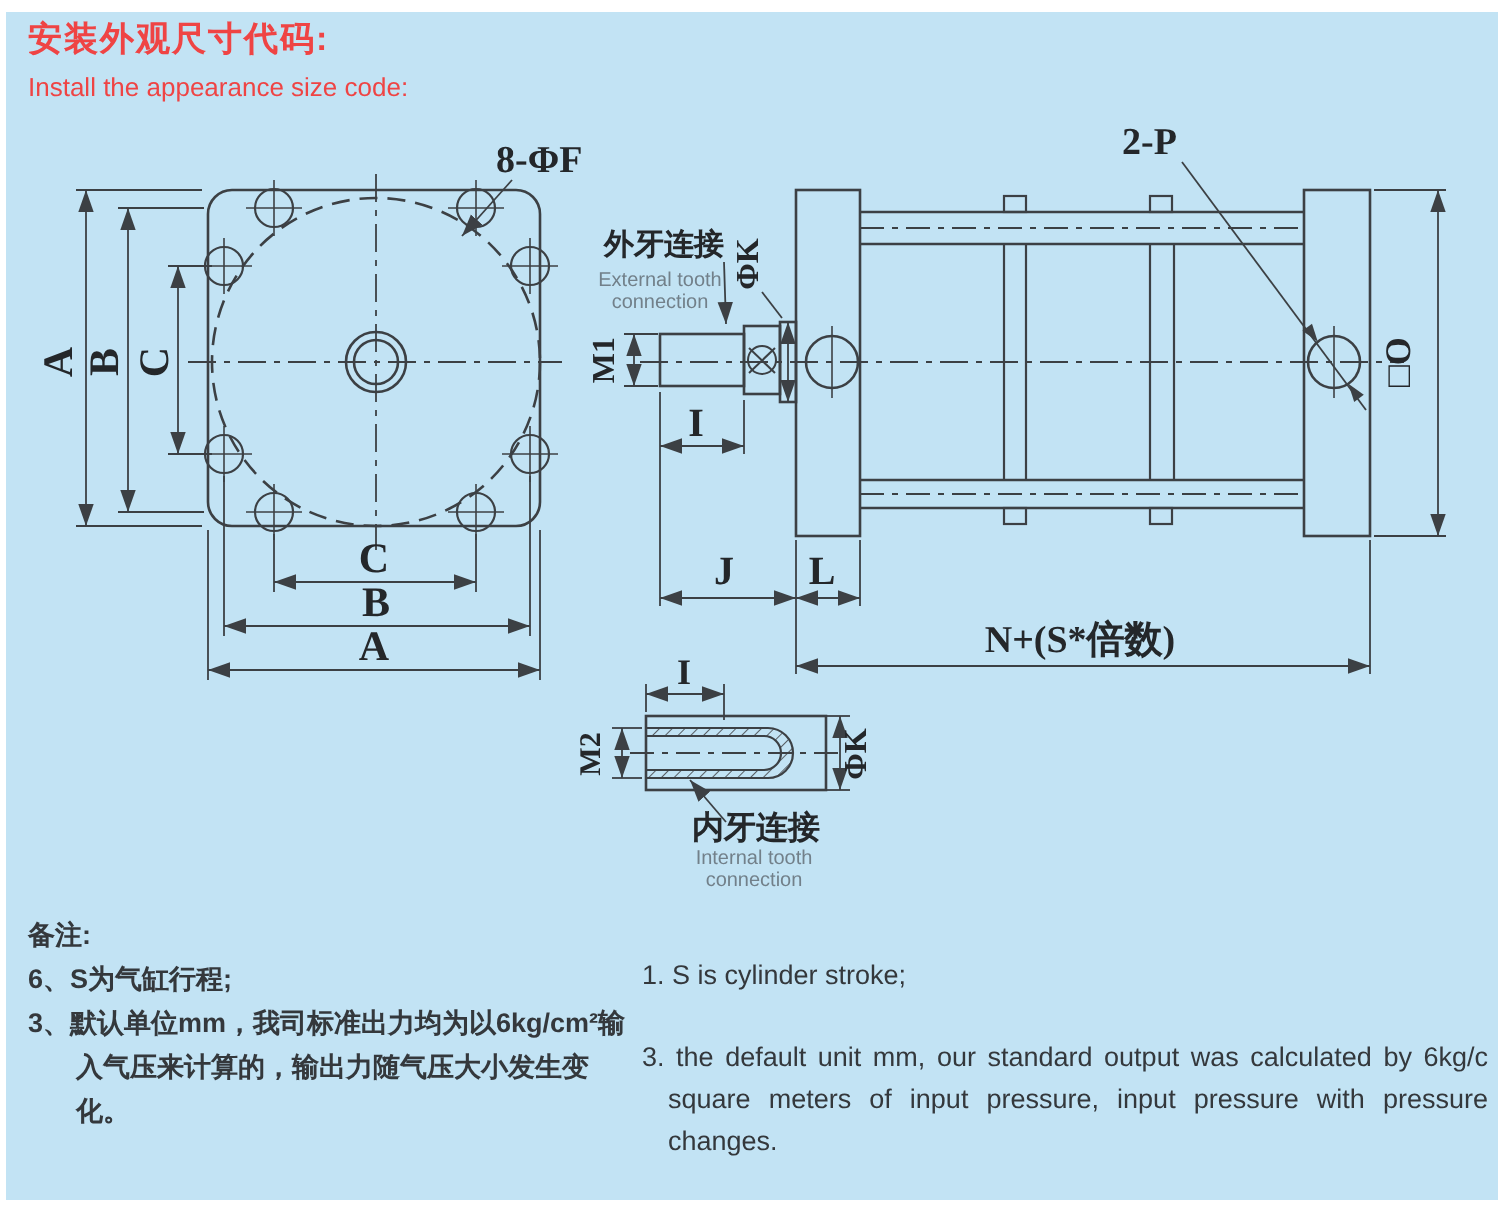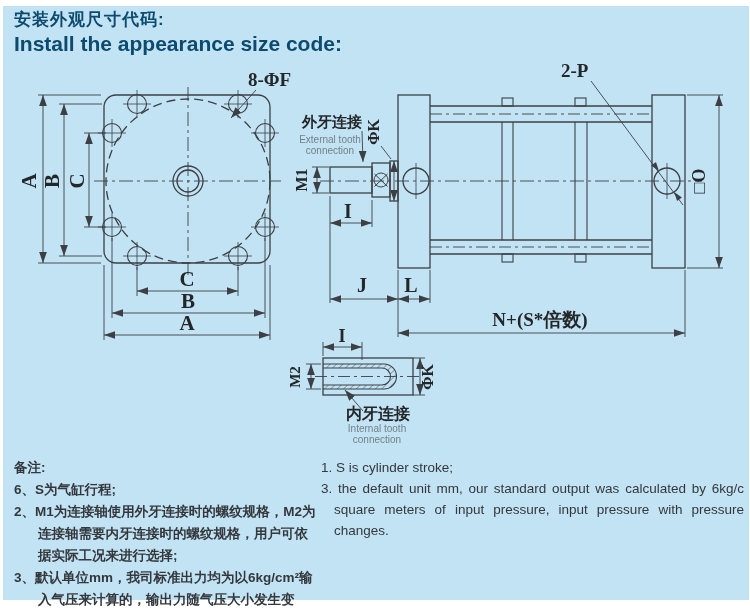--- a/index.html
+++ b/index.html
@@ -5,34 +5,34 @@
   html,body{margin:0;padding:0;}
   body{
     width:750px;height:614px;background:#ffffff;position:relative;
     font-family:"Liberation Sans","DejaVu Sans",sans-serif;overflow:hidden;
   }
   .panel{
     position:absolute;left:3px;top:6px;width:746px;height:594px;
     background:#c2e3f4;
   }
   .layer{position:absolute;left:0;top:0;width:750px;height:614px;}
-  .title-block{position:absolute;left:14px;top:8px;color:#0c4a6e;}
+  .title-block{position:absolute;left:14px;top:8px;color:#ef4444;}
   .title-zh{font-size:17px;font-weight:600;letter-spacing:1px;line-height:24px;}
-  .title-en{font-size:21px;font-weight:700;line-height:24px;}
+  .title-en{font-size:13px;font-weight:400;line-height:24px;}
   .notes-zh{
     position:absolute;left:14px;top:457px;width:302px;
     font-size:13.5px;line-height:22px;color:#34383c;font-weight:600;
   }
   .notes-en{
     position:absolute;left:321px;top:457px;width:423px;
     font-size:13.5px;line-height:21px;color:#34383c;font-weight:500;
     text-align:justify;
   }
   .notes-zh .note-item{padding-left:24px;text-indent:-24px;}
-  .notes-en .note-item{padding-left:13px;text-indent:-13px;}
+  .notes-en .note-item{padding-left:13px;text-indent:-13px;margin-top:20px;}
   svg{display:block;}
   svg text{fill:#24272a;}
   .cad{font-family:"Liberation Serif","DejaVu Serif",serif;font-weight:700;}
   .zh-label{font-family:"DejaVu Sans",sans-serif;font-weight:700;}
   .muted{fill:#72808a;font-family:"Liberation Sans",sans-serif;font-weight:400;}
 </style>
 </head>
 <body>
 
 <div class="panel"></div>
@@ -238,20 +238,19 @@
   <text class="cad" x="300" y="377" font-size="15" text-anchor="middle" transform="rotate(-90 300 377)">M2</text>
   <text class="cad" x="433" y="377" font-size="16" text-anchor="middle" transform="rotate(-90 433 377)">ΦK</text>
   <text class="zh-label" x="346" y="419" font-size="16">内牙连接</text>
   <text class="muted" x="377" y="432" font-size="10" text-anchor="middle">Internal tooth</text>
   <text class="muted" x="377" y="443" font-size="10" text-anchor="middle">connection</text>
 </svg>
 
 <div class="notes-zh">
   <div class="note-heading">备注:</div>
   <div class="note-item">6、S为气缸行程;</div>
-  <div class="note-item">2、M1为连接轴使用外牙连接时的螺纹规格，M2为连接轴需要内牙连接时的螺纹规格，用户可依据实际工况来进行选择;</div>
   <div class="note-item">3、默认单位mm，我司标准出力均为以6kg/cm²输入气压来计算的，输出力随气压大小发生变化。</div>
 </div>
 
 <div class="notes-en">
   <div class="note-item">1. S is cylinder stroke;</div>
   <div class="note-item">3. the default unit mm, our standard output was calculated by 6kg/c square meters of input pressure, input pressure with pressure changes.</div>
 </div>
 
 </body></html>

